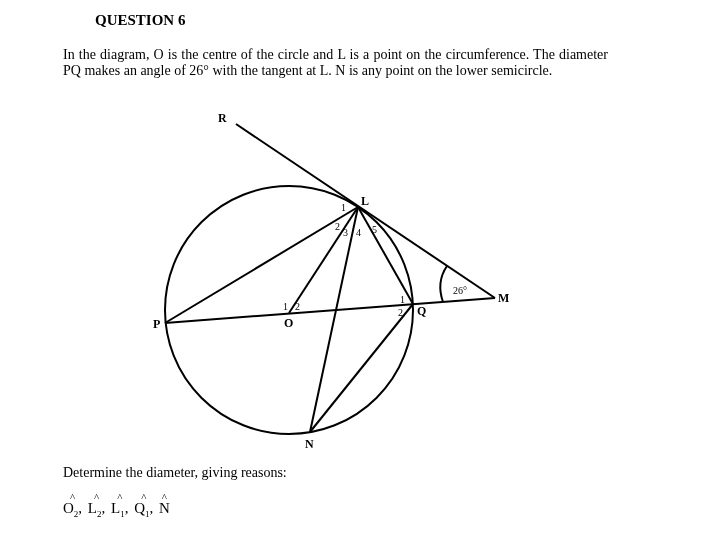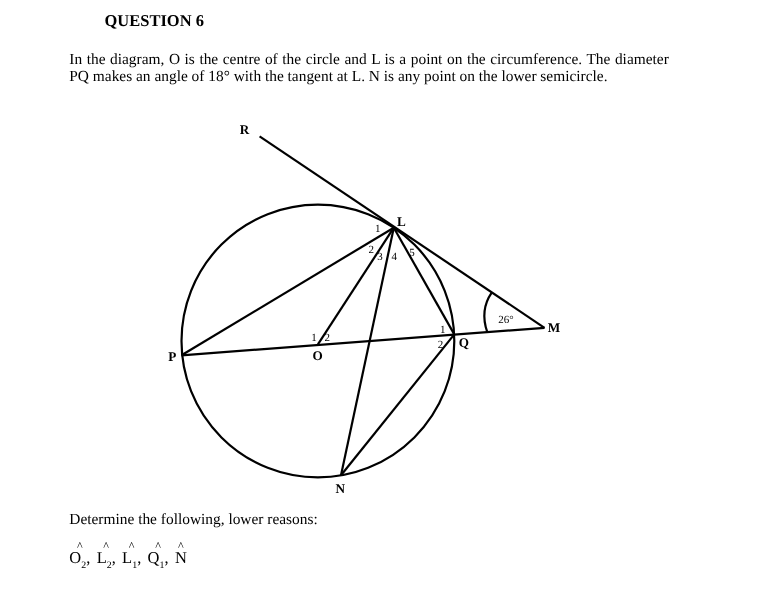--- a/index.html
+++ b/index.html
@@ -12,21 +12,21 @@
   .ang { display: inline-block; position: relative; margin-right: 2px; }
   .ang .hat { position: absolute; left: 0; right: 0; top: -9px; text-align: center; font-size: 11px; }
   .ang sub { font-size: 9px; }
   svg { position: absolute; left: 0; top: 0; }
   svg text { font-family: "Liberation Serif", serif; }
 </style>
 </head>
 <body>
 
 <div class="title">QUESTION 6</div>
-<div class="para">In the diagram, O is the centre of the circle and L is a point on the circumference. The diameter PQ makes an angle of 18° with the tangent at L. N is any point on the lower semicircle.</div>
+<div class="para">In the diagram, O is the centre of the circle and L is a point on the circumference. The diameter PQ makes an angle of 26° with the tangent at L. N is any point on the lower semicircle.</div>
 
 <svg width="713" height="544" viewBox="0 0 713 544">
   <g stroke="#000" stroke-width="2" fill="none">
     <circle cx="289" cy="310" r="124"></circle>
     <line x1="236" y1="124" x2="495" y2="298"></line>
     <line x1="165" y1="323" x2="495" y2="298"></line>
     <line x1="165" y1="323" x2="358" y2="207"></line>
     <line x1="289" y1="313" x2="358" y2="207"></line>
     <line x1="358" y1="207" x2="310" y2="432"></line>
     <line x1="358" y1="207" x2="413" y2="304"></line>
@@ -49,21 +49,21 @@
     <text x="356" y="236">4</text>
     <text x="372" y="233">5</text>
     <text x="283" y="310">1</text>
     <text x="295" y="310">2</text>
     <text x="400" y="303">1</text>
     <text x="398" y="316">2</text>
     <text x="453" y="294">26°</text>
   </g>
 </svg>
 
-<div class="prompt">Determine the following, lower reasons:</div>
+<div class="prompt">Determine the diameter, giving reasons:</div>
 
 <div class="answers">
   <span class="ang"><span class="hat">^</span><span>O</span><sub>2</sub><span>,</span></span>
   <span class="ang"><span class="hat">^</span><span>L</span><sub>2</sub><span>,</span></span>
   <span class="ang"><span class="hat">^</span><span>L</span><sub>1</sub><span>,</span></span>
   <span class="ang"><span class="hat">^</span><span>Q</span><sub>1</sub><span>,</span></span>
   <span class="ang"><span class="hat">^</span><span>N</span><sub></sub><span></span></span>
 </div>
 
 </body></html>

